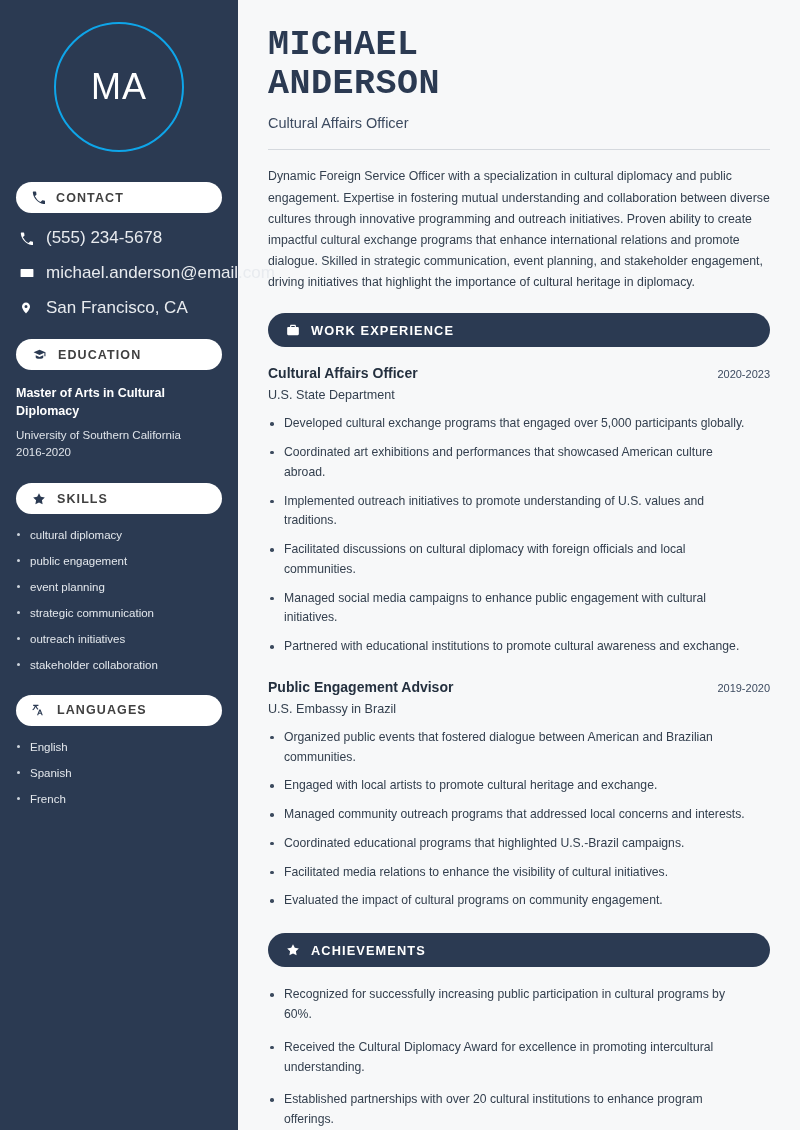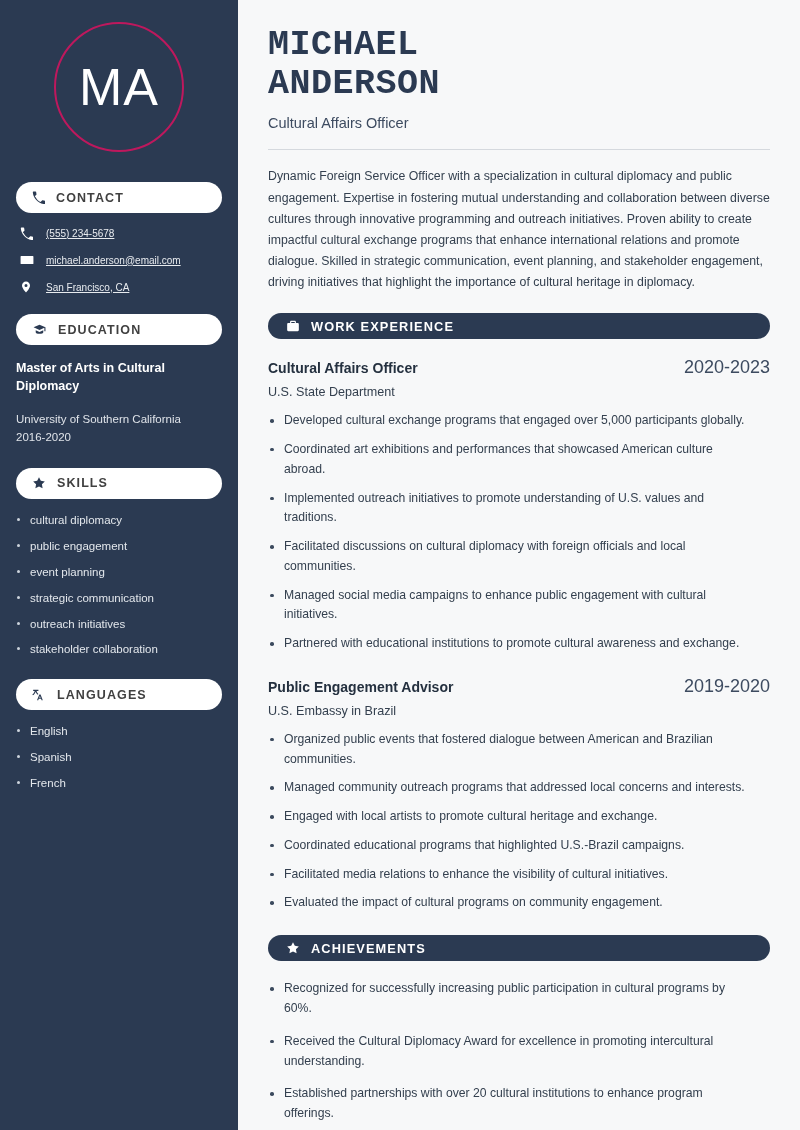--- a/index.html
+++ b/index.html
@@ -29,25 +29,25 @@
   .avatar-wrap {
     display: flex;
     justify-content: center;
     margin-top: 22px;
     margin-bottom: 30px;
   }
   .avatar {
     width: 126px;
     height: 126px;
     border-radius: 50%;
-    border: 2px solid #be185d;
+    border: 2px solid #0ea5e9;
     display: flex;
     align-items: center;
     justify-content: center;
-    font-size: 52px;
+    font-size: 36px;
     letter-spacing: 1px;
     font-weight: 400;
     color: #ffffff;
   }
 
   .side-pill {
     background: #ffffff;
     color: #404040;
     border-radius: 16px;
     height: 31px;
@@ -62,44 +62,42 @@
   .side-pill .pill-ico {
     margin-right: 11px;
     display: flex;
     align-items: center;
   }
   .side-pill svg { display: block; }
 
   .contact-list { margin: 0 16px 20px 16px; }
   .contact-row {
     display: flex;
-    align-items: center;
-    font-size: 10px;
+    font-size: 17px;
     color: #e8ebef;
     margin-bottom: 13px;
     line-height: 1.3;
-    text-decoration: underline;
   }
   .contact-row .c-ico {
     width: 22px;
     min-width: 22px;
     display: flex;
     align-items: center;
     justify-content: flex-start;
     margin-left: 4px;
   }
   .contact-row .c-txt { margin-left: 4px; }
 
   .edu-block { margin: 0 16px 22px 16px; }
   .edu-degree {
     font-size: 12.5px;
     font-weight: bold;
     color: #ffffff;
     line-height: 1.45;
-    margin-bottom: 16px;
+    margin-bottom: 6px;
   }
   .edu-school {
     font-size: 11.5px;
     color: #dfe3e9;
     line-height: 1.5;
   }
   .edu-years {
     font-size: 11.5px;
     color: #dfe3e9;
     line-height: 1.5;
@@ -161,21 +159,21 @@
     line-height: 1.72;
     color: #34404f;
     margin: 0 0 20px 0;
     text-align: left;
   }
 
   .sec-bar {
     background: #2b3a52;
     color: #ffffff;
     border-radius: 17px;
-    height: 26px;
+    height: 34px;
     display: flex;
     align-items: center;
     padding-left: 18px;
     font-size: 12.8px;
     font-weight: bold;
     letter-spacing: 1.1px;
     margin-bottom: 18px;
   }
   .sec-bar .sec-ico {
     margin-right: 11px;
@@ -187,21 +185,21 @@
     display: flex;
     justify-content: space-between;
     align-items: baseline;
   }
   .job-role {
     font-size: 14px;
     font-weight: bold;
     color: #24303f;
   }
   .job-dates {
-    font-size: 18px;
+    font-size: 11px;
     color: #3d4b60;
   }
   .job-org {
     font-size: 12.6px;
     color: #34404f;
     margin-top: 7px;
     margin-bottom: 12px;
   }
   .main-ul {
     list-style: none;
@@ -363,22 +361,22 @@
     </div>
 
     <div>
       <div class="job-head">
         <span class="job-role">Public Engagement Advisor</span>
         <span class="job-dates">2019-2020</span>
       </div>
       <div class="job-org">U.S. Embassy in Brazil</div>
       <ul class="main-ul">
         <li>Organized public events that fostered dialogue between American and Brazilian communities.</li>
+        <li>Engaged with local artists to promote cultural heritage and exchange.</li>
         <li>Managed community outreach programs that addressed local concerns and interests.</li>
-        <li>Engaged with local artists to promote cultural heritage and exchange.</li>
         <li>Coordinated educational programs that highlighted U.S.-Brazil campaigns.</li>
         <li>Facilitated media relations to enhance the visibility of cultural initiatives.</li>
         <li>Evaluated the impact of cultural programs on community engagement.</li>
       </ul>
     </div>
 
     <div class="sec-bar">
       <span class="sec-ico">
         <svg width="14" height="14" viewBox="0 0 24 24" fill="#ffffff">
           <path d="M12 2l3.1 6.3 6.9 1-5 4.9 1.2 6.9L12 17.8 5.8 21.1 7 14.2 2 9.3l6.9-1L12 2z"></path>

